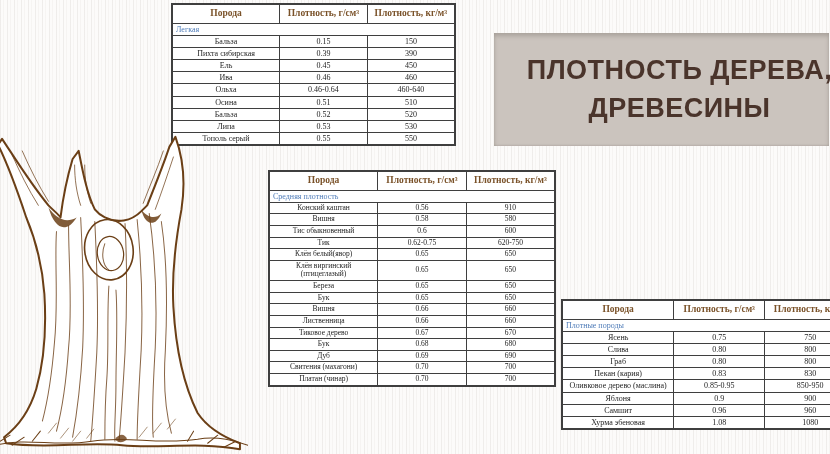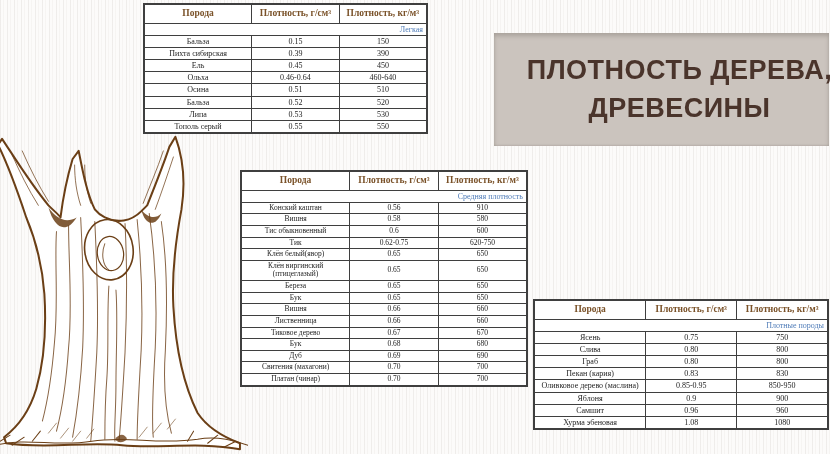--- a/index.html
+++ b/index.html
@@ -12,32 +12,32 @@
         rgba(255,255,255,0) 1px, rgba(255,255,255,0) 3px,
         rgba(222,217,212,.20) 3px, rgba(222,217,212,.20) 4px,
         rgba(255,255,255,0) 4px, rgba(255,255,255,0) 7px),
       #fcfbfa;
     font-family:"Liberation Serif", serif;
   }
 
   
   .wtable {
     position:absolute; border-collapse:collapse; background:#fff;
-    border:2px solid #3f3f3f; table-layout:fixed;
+    border:2px solid #3f3f3f; table-layout:fixed;margin-left:28px;
   }
   .wtable th, .wtable td {
     border:1px solid #3f3f3f; color:#1d1d1d;
     padding:1px 3px; line-height:1.15; overflow:hidden;
   }
   .wtable th {
     color:#7a5229; font-weight:bold; font-size:9.5px;
     height:19px; text-align:center; vertical-align:middle;
   }
   .wtable tr.cat td {
-    color:#4f7cb8; text-align:right; font-size:8px; height:12px;
+    color:#4f7cb8; text-align:left; font-size:8px; height:12px;
   }
   .wtable tbody td { font-size:8px; }
   .wtable tbody td:first-child { text-align:center; }
   .wtable tbody td:nth-child(2), .wtable tbody td:nth-child(3) { text-align:center; }
   col.c1 { width:38%; } col.c2 { width:31%; } col.c3 { width:31%; }
 
   #table-light  { left:143px; top:3px;   width:285px; }
   #table-light  tbody td { height:12px; }
   #table-medium { left:240px; top:170px; width:288px; }
   #table-medium tbody td { height:11px; font-size:7.5px; }
@@ -91,20 +91,25 @@
         </tr>
         <tr>
           <td>Пихта сибирская</td>
           <td>0.39</td>
           <td>390</td>
         </tr>
         <tr>
           <td>Ель</td>
           <td>0.45</td>
           <td>450</td>
+        </tr>
+        <tr>
+          <td>Ива</td>
+          <td>0.46</td>
+          <td>460</td>
         </tr>
         <tr>
           <td>Ольха</td>
           <td>0.46-0.64</td>
           <td>460-640</td>
         </tr>
         <tr>
           <td>Осина</td>
           <td>0.51</td>
           <td>510</td>

